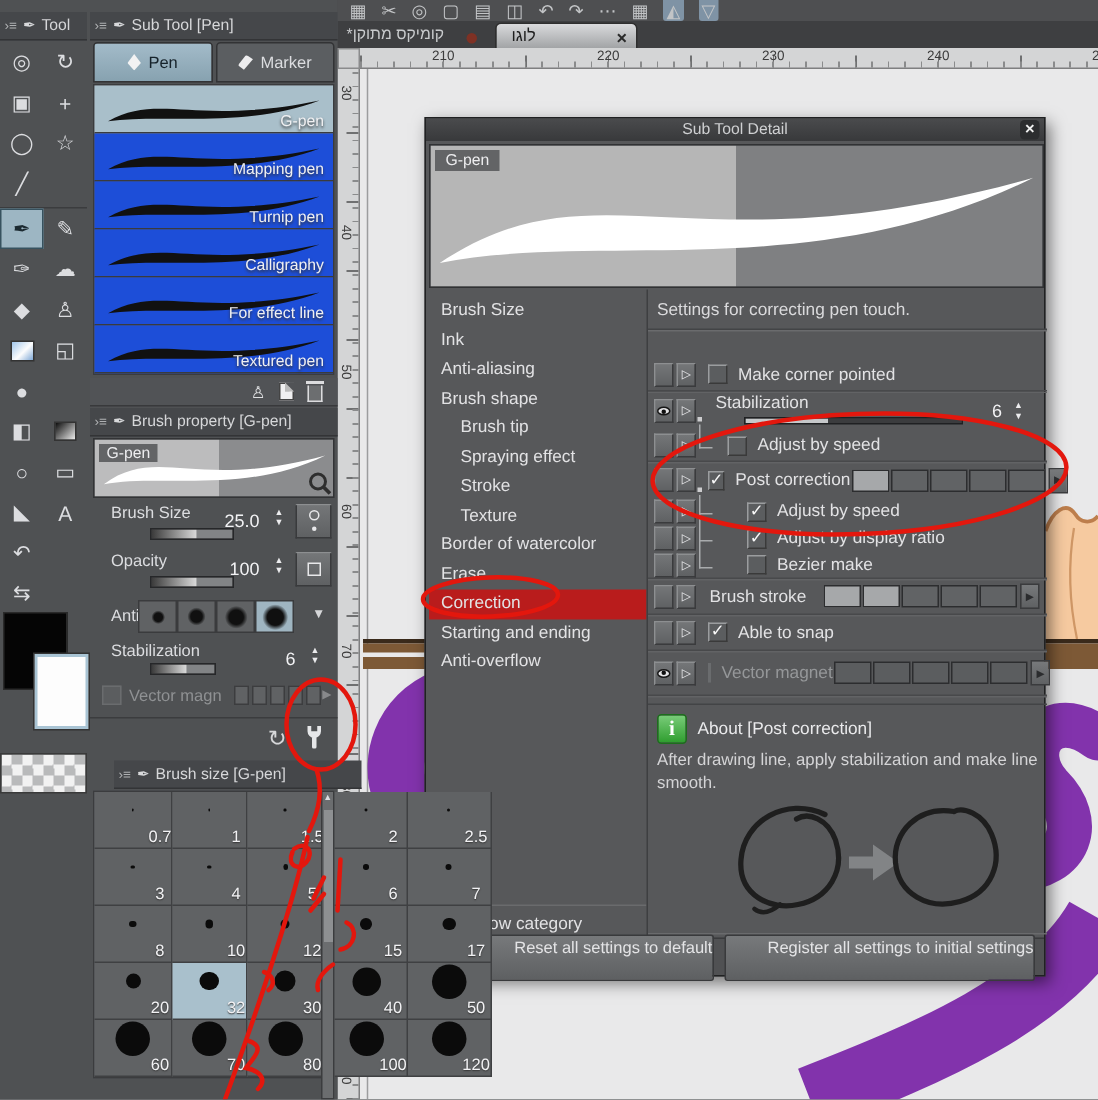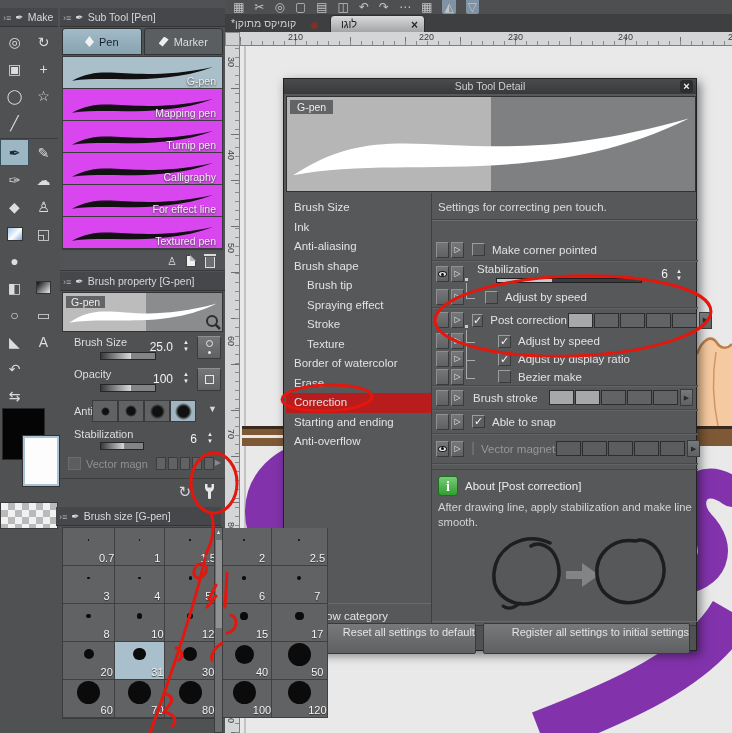--- a/index.html
+++ b/index.html
@@ -43,21 +43,21 @@
 .swatch-black { position:absolute; left:2px; top:408px; width:43px; height:52px; background:#050505; border:1px solid #2a2a2a; }
 .swatch-white { position:absolute; left:23px; top:436px; width:36px; height:50px; background:#fdfdfd; border:2px solid #a9c4d4; outline:1px solid #333; }
 .swatch-trans { position:absolute; left:0; top:502px; width:58px; height:27px; background:repeating-conic-gradient(#b9babb 0 25%, #f2f2f2 0 50%) 0 0/14px 14px; border:1px solid #3a3a3a; }
 .subtabs { position:absolute; left:62px; top:28px; width:161px; height:27px; display:flex; gap:2px; }
 .stab { flex:1; border:1px solid #323335; border-radius:3px 3px 0 0; display:flex; align-items:center; justify-content:center; gap:5px; font-size:11px; }
 .stab.on { background:linear-gradient(#a3bbc9,#87a2b0); color:#16222a; }
 .stab.off { background:#5b5e61; color:#dcdde0; }
 .nib { width:9px; height:11px; background:#f2f2f3; clip-path:polygon(50% 0,100% 55%,50% 100%,0 55%); }
 .mark { width:10px; height:10px; background:#ededee; clip-path:polygon(0 70%,55% 0,100% 30%,40% 100%); }
 .penlist { position:absolute; left:62px; top:56px; width:161px; background:#636568; border:1px solid #3a3b3d; }
-.penitem { position:relative; height:32px; border-bottom:1px solid #3a3b3d; background:#d946ef; }
+.penitem { position:relative; height:32px; border-bottom:1px solid #3a3b3d; background:#1d4ed8; }
 .penitem.sel { background:#a9bfca; }
 .penitem svg { position:absolute; left:4px; top:3px; }
 .penlabel { position:absolute; right:6px; bottom:1px; font-size:10.5px; color:#f0f0f2; text-shadow:0 1px 2px #333; }
 .actstrip { position:absolute; left:60px; top:252px; width:165px; height:19px; background:#515356; border-bottom:1px solid #38393b; display:flex; justify-content:flex-end; align-items:center; gap:9px; padding-right:10px; }
 .pawn { color:#dfe0e2; font-size:11px; }
 .paper { width:10px; height:12px; background:#f0f0f1; border:1px solid #444; position:relative; }
 .paper::after { content:""; position:absolute; right:-1px; top:-1px; border:3px solid; border-color:#515356 #515356 #bbb #bbb; }
 .trash { width:10px; height:11px; background:#6c6e70; border:1px solid #dcdcde; border-top:none; position:relative; margin-top:3px; }
 .trash::before { content:""; position:absolute; left:-2px; top:-3px; width:12px; height:2px; background:#dcdcde; }
 
@@ -166,39 +166,39 @@
   <div class="doctab">*קומיקס מתוקן</div>
   <div class="docdot"></div>
   <div class="activetab">
     <span>לוגו</span>
     <span class="tabclose">×</span>
   </div>
 </div>
 <div class="rcorner"></div>
 <div class="hruler" id="hruler">
       <span class="hlab" style="left: 48px;">210</span>
-      <span class="hlab" style="left: 158px; margin-left: 21px;">220</span>
+      <span class="hlab" style="left: 158px;">220</span>
       <span class="hlab" style="left: 268px;">230</span>
       <span class="hlab" style="left: 378px;">240</span>
       <span class="hlab" style="left: 488px;">250</span>
     </div>
 <div class="vruler" id="vruler">
       <span class="vlab" style="top: 11px;">30</span>
       <span class="vlab" style="top: 104px;">40</span>
       <span class="vlab" style="top: 197px;">50</span>
       <span class="vlab" style="top: 290px;">60</span>
       <span class="vlab" style="top: 383px;">70</span>
       <span class="vlab" style="top: 476px;">80</span>
       <span class="vlab" style="top: 569px;">90</span>
       <span class="vlab" style="top: 662px;">100</span>
     </div>
 
 <div class="left">
   <div class="phead" style="left:0;top:8px;width:58px;">
-    <span class="pmenu">›≡</span><span class="pico">✒</span><span>Make</span>
+    <span class="pmenu">›≡</span><span class="pico">✒</span><span>Tool</span>
   </div>
   <div class="toolbox" id="toolbox">
         <div class="tool">◎</div>
         <div class="tool">↻</div>
         <div class="tool">▣</div>
         <div class="tool">+</div>
         <div class="tool">◯</div>
         <div class="tool">☆</div>
         <div class="tool">╱</div>
         <div class="tool"></div>
@@ -366,21 +366,21 @@
     <span style="position:absolute;right:4px;top:2px;color:#88898b;font-size:8px;">▶</span>
   </div>
   <div class="tprow" style="top:478px;height:28px;border-top:1px solid #3b3c3e;">
     <span class="ticonbtn" style="position:absolute;right:34px;top:4px;">↻</span>
     <svg width="15" height="17" viewBox="0 0 15 17" style="position:absolute;right:8px;top:4px;">
       <path d="M3 1 v3.5 a4.5 4.5 0 0 0 9 0 V1 h-2.5 v3.5 h-4 V1 Z" fill="#e6e7e9"></path>
       <rect x="6" y="8" width="3" height="8" rx="1" fill="#e6e7e9"></rect>
     </svg>
   </div>
 
-  <div class="phead" style="left:56px;top:507px;width:165px;">
+  <div class="phead" style="left:76px;top:507px;width:165px;">
     <span class="pmenu">›≡</span><span class="pico">✒</span><span>Brush size [G-pen]</span>
   </div>
   <div class="bsgrid" id="bsgrid">
         <div class="bscell">
           <span class="bsdot" style="width:1.4px;height:1.4px;"></span>
           <span class="bsnum">0.7</span>
         </div>
         <div class="bscell">
           <span class="bsdot" style="width:1.45px;height:1.45px;"></span>
           <span class="bsnum">1</span>
@@ -436,21 +436,21 @@
         <div class="bscell">
           <span class="bsdot" style="width:8.65px;height:8.65px;"></span>
           <span class="bsnum">17</span>
         </div>
         <div class="bscell">
           <span class="bsdot" style="width:10px;height:10px;"></span>
           <span class="bsnum">20</span>
         </div>
         <div class="bscell sel">
           <span class="bsdot" style="width:12.25px;height:12.25px;"></span>
-          <span class="bsnum">31</span>
+          <span class="bsnum">32</span>
         </div>
         <div class="bscell">
           <span class="bsdot" style="width:14.5px;height:14.5px;"></span>
           <span class="bsnum">30</span>
         </div>
         <div class="bscell">
           <span class="bsdot" style="width:19px;height:19px;"></span>
           <span class="bsnum">40</span>
         </div>
         <div class="bscell">

